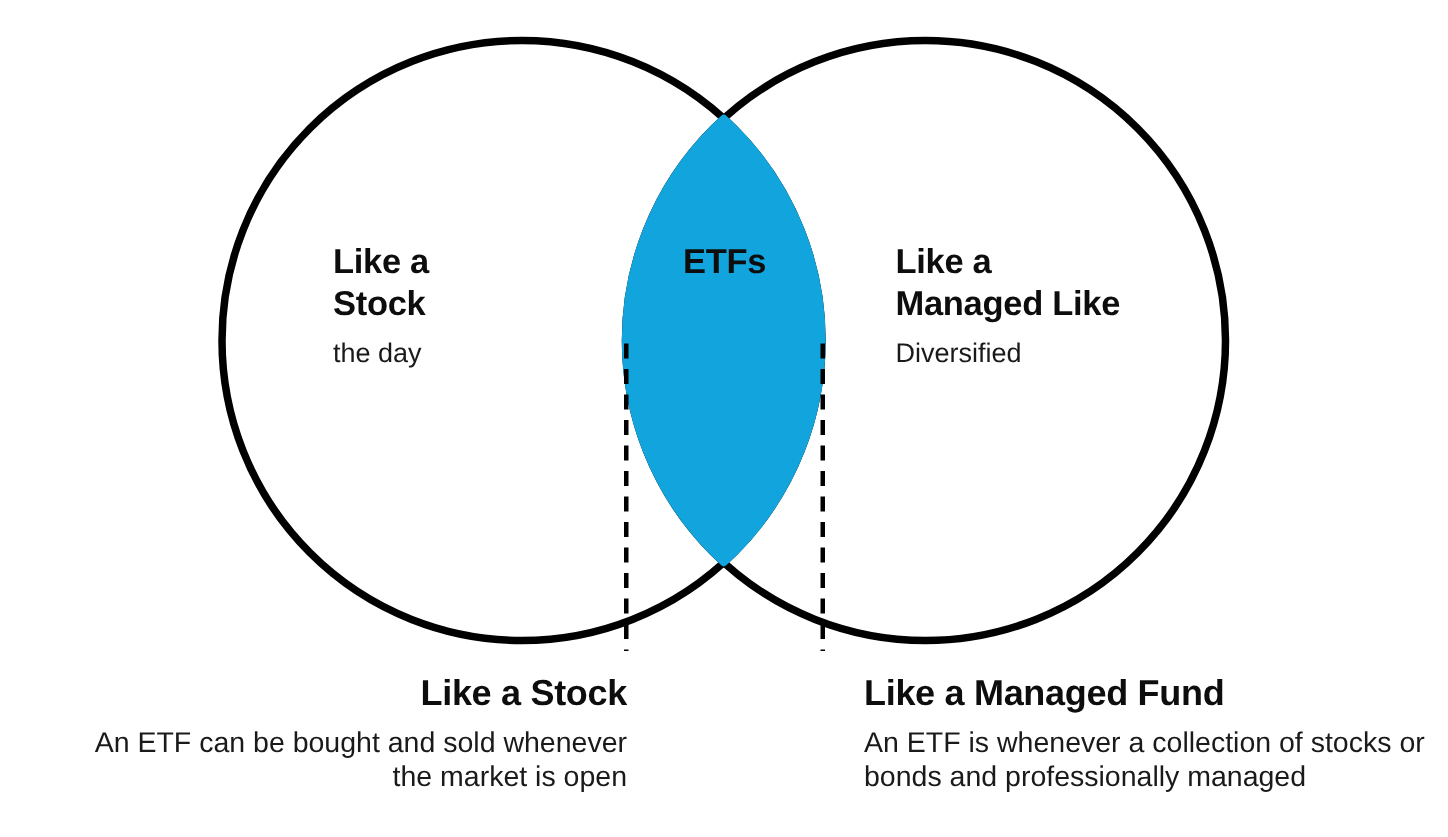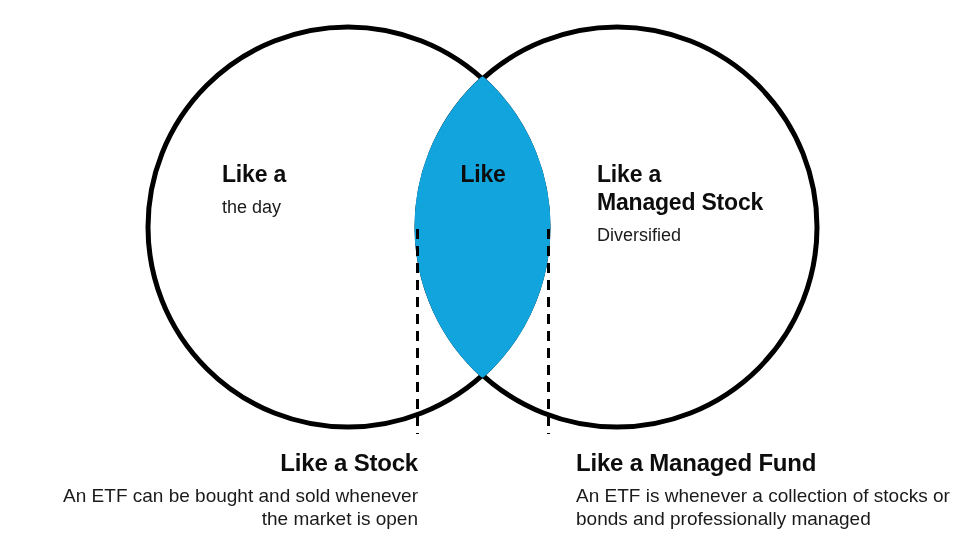--- a/index.html
+++ b/index.html
@@ -82,34 +82,35 @@
     <circle cx="348" cy="227" r="200" fill="none" stroke="#000000" stroke-width="5"></circle>
     <circle cx="617" cy="227" r="200" fill="none" stroke="#000000" stroke-width="5"></circle>
     <path d="M 482.5 79 A 200 200 0 0 1 482.5 375 A 200 200 0 0 1 482.5 79 Z" stroke-width="5" stroke-linejoin="round" stroke="#11A4DD" fill="#11A4DD"></path>
     <line x1="417.5" y1="229" x2="417.5" y2="434" stroke="#000000" stroke-width="3" stroke-dasharray="10 7"></line>
     <line x1="548.5" y1="229" x2="548.5" y2="434" stroke="#000000" stroke-width="3" stroke-dasharray="10 7"></line>
   </svg>
 
   <div class="label circle-label-left">
     <div class="heading">
       <span class="line">Like a</span>
+      <span class="line">Stock</span>
     </div>
     <div class="body-text">
       <span class="line">the day</span>
     </div>
   </div>
 
   <div class="label center-label">
-    <div class="heading">Like</div>
+    <div class="heading">ETFs</div>
   </div>
 
   <div class="label circle-label-right">
     <div class="heading">
       <span class="line">Like a</span>
-      <span class="line">Managed Stock</span>
+      <span class="line">Managed Like</span>
     </div>
     <div class="body-text">
       <span class="line">Diversified</span>
     </div>
   </div>
 
   <div class="label annotation-left">
     <div class="bottom-heading">Like a Stock</div>
     <div class="bottom-body">
       <span class="line">An ETF can be bought and sold whenever</span>

